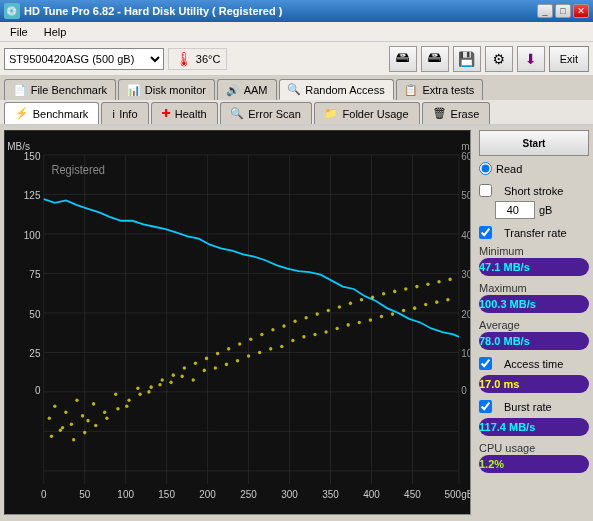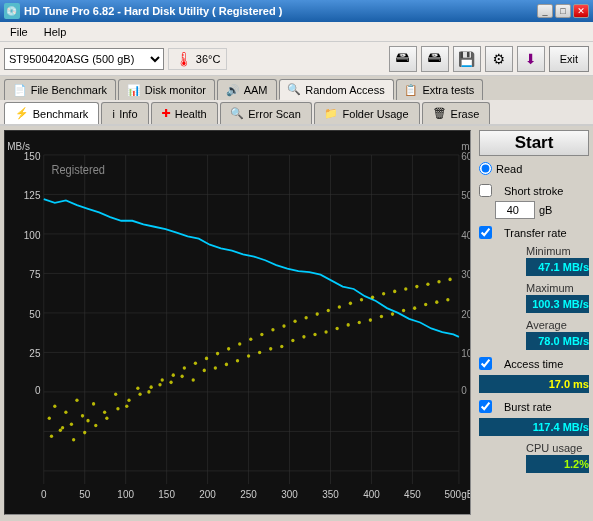--- a/index.html
+++ b/index.html
@@ -36,29 +36,29 @@
     .tab-bottom.active { background: white; }
 
     
     .main-content { display: flex; height: calc(521px - 22px - 20px - 34px - 26px - 26px); }
 
     
     .chart-area { flex: 1; background: #1a1a1a; position: relative; margin: 4px; border: 1px inset #888; }
 
     
     .right-panel { width: 118px; padding: 4px; display: flex; flex-direction: column; gap: 4px; }
-    .start-btn { width: 100%; height: 26px; background: linear-gradient(to bottom, #f8f8f8, #d8d8d8); border: 1px solid #888; cursor: pointer; font-size: 17px; font-weight: bold; }
+    .start-btn { width: 100%; height: 26px; background: linear-gradient(to bottom, #f8f8f8, #d8d8d8); border: 1px solid #888; cursor: pointer; font-size: 10px; font-weight: bold; }
     .radio-group { display: flex; flex-direction: column; gap: 2px; padding: 2px 0; }
     .radio-row { display: flex; align-items: center; gap: 4px; }
     .checkbox-row { display: flex; align-items: center; gap: 12px; margin-top: 3px; }
     .gb-row { display: flex; align-items: center; gap: 4px; margin-left: 16px; }
     .gb-input { width: 40px; height: 18px; border: 1px solid #888; text-align: right; font-size: 11px; background: white; }
-    .stat-section { margin-top: 2px; margin-left: 47px; }
+    .stat-section { margin-top: 2px; }
     .stat-label { font-size: 11px; color: #333; display: flex; align-items: center; gap: 3px; }
-    .stat-value { height: 18px; background: #0c4a6e; color: #00ff00; font-size: 11px; font-weight: bold; text-align: right; line-height: 18px; width: 100%; margin-top: 1px; }
+    .stat-value { height: 18px; background: #4c1d95; color: #00ff00; font-size: 11px; font-weight: bold; text-align: left; line-height: 18px; width: 100%; margin-top: 1px; border-radius: 9px; }
     .stat-value.cyan { color: #00ffff; }
     .stat-value.yellow { color: #ffff00; }
     .stat-value.lime { color: #aaff00; }
 
     svg.chart { width: 100%; height: 100%; }
   </style>
 </head>
 <body>
 
 <div class="title-bar">

